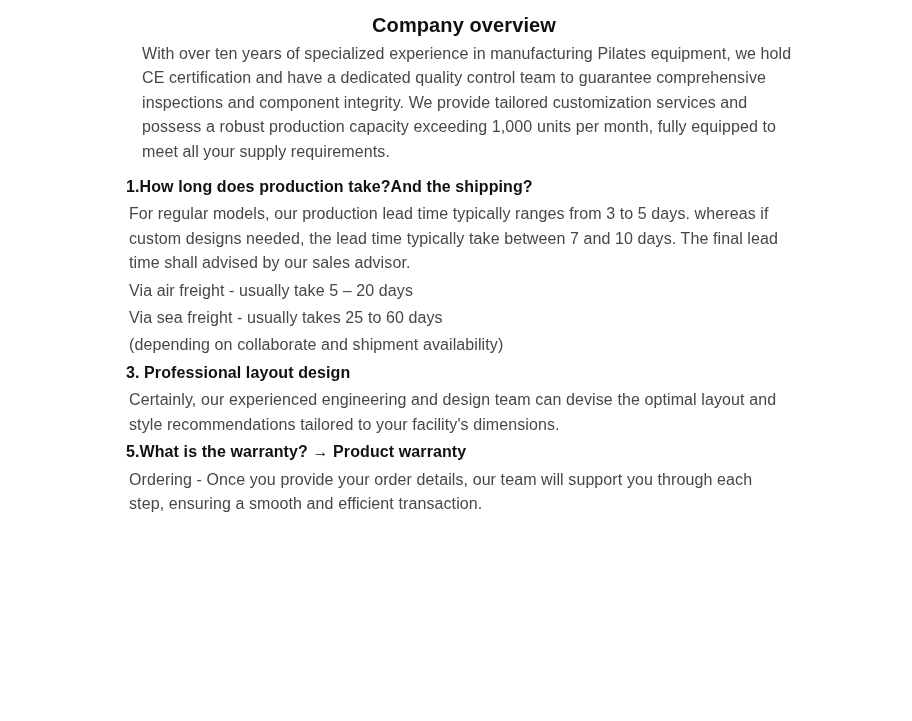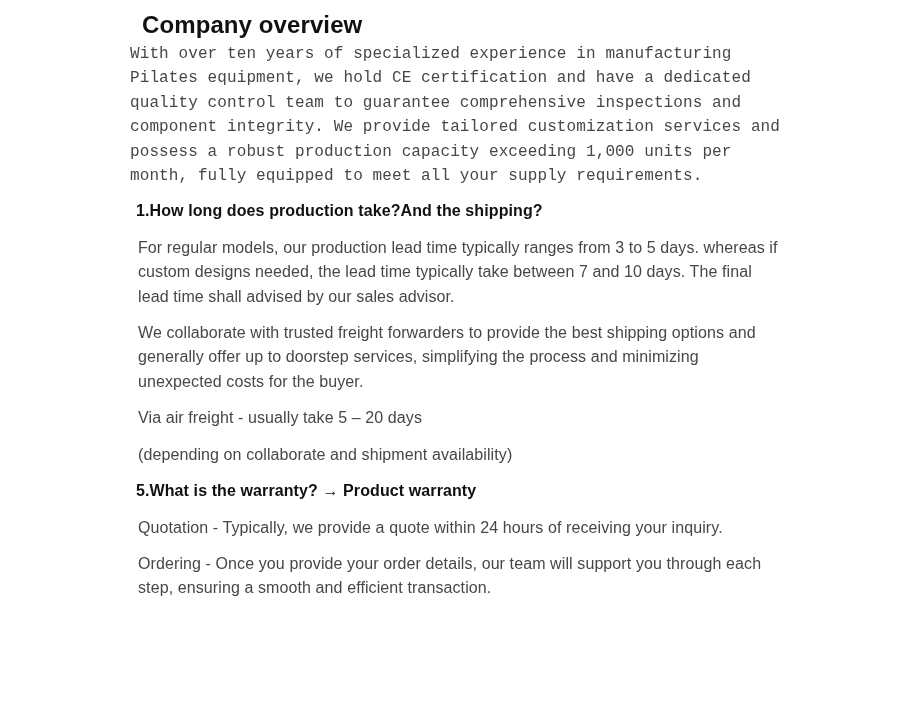--- a/index.html
+++ b/index.html
@@ -18,70 +18,73 @@
     position: absolute;
     left: 126px;
     top: 12px;
     width: 668px;
     color: #474747;
     font-size: 16px;
     line-height: 24.4px;
     letter-spacing: 0.1px;
   }
   .doc-title {
-    font-size: 24px;
+    font-size: 20px;
     line-height: 26px;
     font-weight: 700;
     color: #111111;
-    margin: 0 0 4px 16px;
+    margin: 0 0 4px 8px;
+    text-align: center;
   }
   .para {
-    margin: 12px;
+    margin: 3px;
   }
   .intro {
-    margin: 0 0 11px 4px;
-    font-family: Liberation Mono, monospace;
+    margin: 0 0 11px 16px;
   }
   .section-heading {
     font-size: 16px;
     line-height: 24.4px;
     font-weight: 700;
     color: #111111;
-    margin: 10px;
+    margin: 0;
   }
 </style>
 </head>
 <body>
 
 <div class="doc">
   <h2 class="doc-title">Company overview</h2>
   <p class="para intro">With over ten years of specialized experience in manufacturing Pilates equipment, we hold CE certification and have a dedicated quality control team to guarantee comprehensive inspections and component integrity. We provide tailored customization services and possess a robust production capacity exceeding 1,000 units per month, fully equipped to meet all your supply requirements.</p>
   <div>
   <div class="faq-section">
     <h3 class="section-heading">1.How long does production take?And the shipping?</h3>
     <div>
           <p class="para">For regular models, our production lead time typically ranges from 3 to 5 days. whereas if custom designs needed, the lead time typically take between 7 and 10 days. The final lead time shall advised by our sales advisor.</p>
         </div>
   </div>
 
   <div class="faq-section">
     <div>
-          <p class="para">We collaborate with trusted freight forwarders to provide the best shipping options and generally offer up to doorstep services, simplifying the process and minimizing unexpected costs for the buyer.</p>
           <p class="para">Via air freight - usually take 5 – 20 days</p>
+          <p class="para">Via sea freight - usually takes 25 to 60 days</p>
           <p class="para">(depending on collaborate and shipment availability)</p>
         </div>
   </div>
 
   <div class="faq-section">
+    <h3 class="section-heading">3. Professional layout design</h3>
+    <div>
+          <p class="para">Certainly, our experienced engineering and design team can devise the optimal layout and style recommendations tailored to your facility's dimensions.</p>
+        </div>
   </div>
 
   <div class="faq-section">
     <h3 class="section-heading">5.What is the warranty? → Product warranty</h3>
   </div>
 
   <div class="faq-section">
     <div>
-          <p class="para">Quotation - Typically, we provide a quote within 24 hours of receiving your inquiry.</p>
           <p class="para">Ordering - Once you provide your order details, our team will support you through each step, ensuring a smooth and efficient transaction.</p>
         </div>
   </div>
 </div>
 </div>
 
 </body></html>

